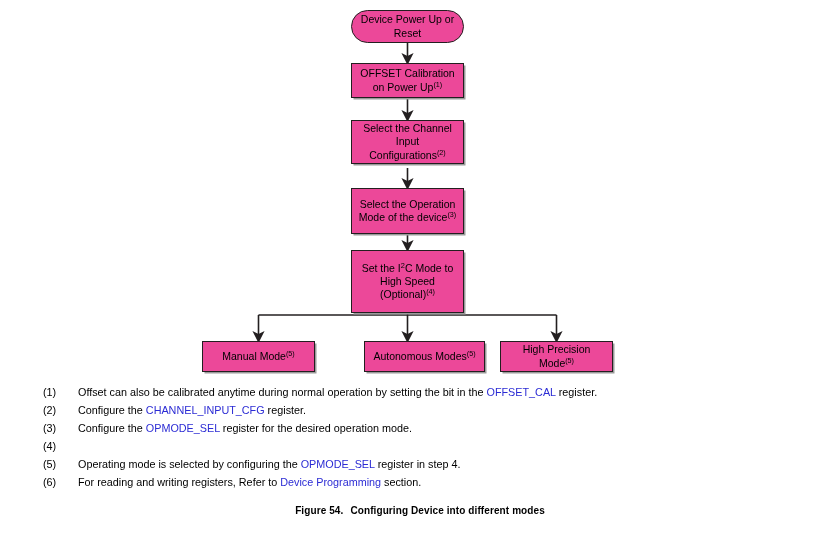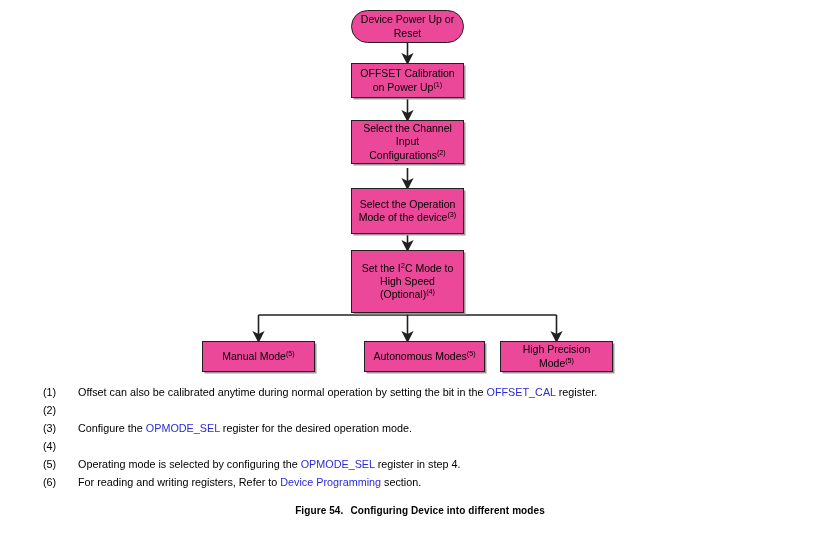--- a/index.html
+++ b/index.html
@@ -118,20 +118,21 @@
 
 <div id="notes">
 
   <div class="note">
     <span class="num">(1)</span>
     <span class="body"><span>Offset can also be calibrated anytime during normal operation by setting the bit in the </span><span class="lnk">OFFSET_CAL</span><span> register.</span></span>
   </div>
 
   <div class="note">
     <span class="num">(2)</span>
+    <span class="body"><span>Configure the </span><span class="lnk">CHANNEL_INPUT_CFG</span><span> register.</span></span>
   </div>
 
   <div class="note">
     <span class="num">(3)</span>
     <span class="body"><span>Configure the </span><span class="lnk">OPMODE_SEL</span><span> register for the desired operation mode.</span></span>
   </div>
 
   <div class="note">
     <span class="num">(4)</span>
   </div>

